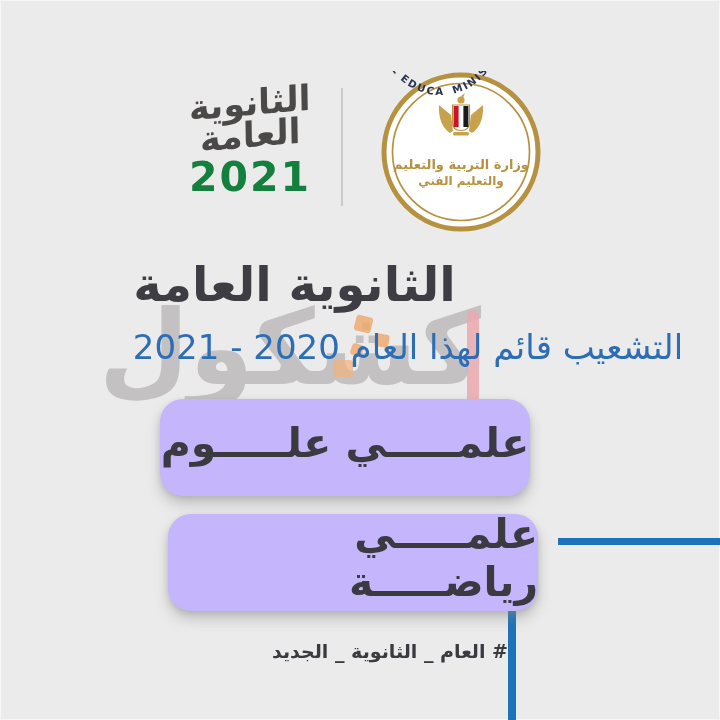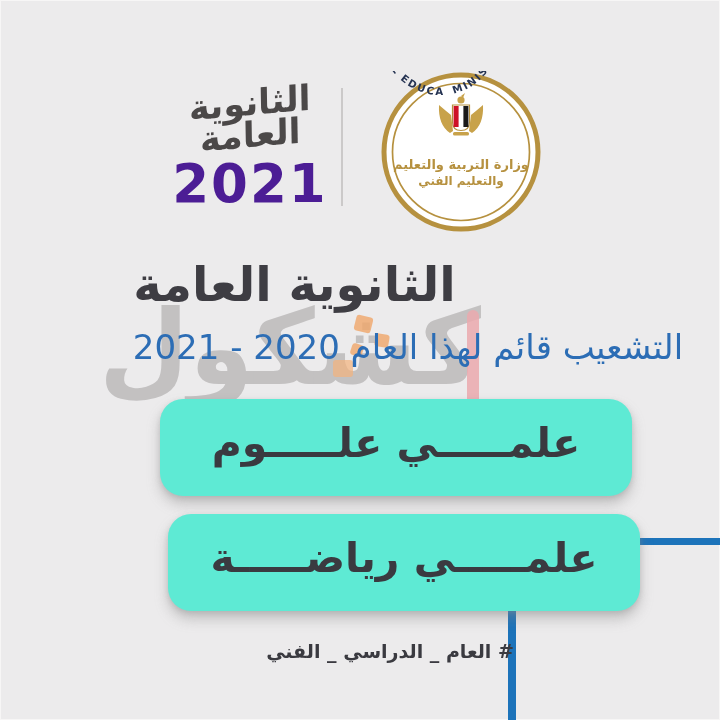--- a/index.html
+++ b/index.html
@@ -13,21 +13,21 @@
   .topbar{position:absolute;left:0;top:0;width:720px;height:240px;}
   .brand{position:absolute;left:172px;top:86px;width:156px;text-align:center;}
   .brand-callig{
     transform:rotate(-5deg) skewX(-4deg);
     color:#4b4848;font-weight:bold;line-height:0.98;
     direction:rtl;
   }
   .brand-callig .l1{font-size:35px;}
   .brand-callig .l2{font-size:35px;margin-top:-2px;letter-spacing:1px;}
   .brand-year{
-    margin-top:4px;color:#4c1d95;font-size:53px;font-weight:bold;
+    margin-top:4px;color:#15803d;font-size:41px;font-weight:bold;
     letter-spacing:2px;line-height:1;
   }
   .divider{position:absolute;left:341px;top:88px;width:2px;height:118px;background:#cbc9c9;}
   .seal{position:absolute;left:380px;top:71px;}
   
   .watermark{position:absolute;left:3px;top:0;width:604px;height:720px;z-index:1;pointer-events:none;}
   .wm-word{
     position:absolute;left:228px;top:288px;width:250px;height:134px;
     font-size:104px;font-weight:bold;color:#9b9898;opacity:.5;
     direction:rtl;text-align:center;line-height:120px;
@@ -47,22 +47,22 @@
   .subtitle{
     position:absolute;left:0;top:327px;width:720px;margin:0;z-index:2;
     text-align:center;direction:rtl;
     font-size:34px;font-weight:normal;color:#2c6db5;padding-left:48px;
   }
   
   .hline{position:absolute;left:558px;top:538px;width:162px;height:7px;background:#1c73ba;z-index:1;}
   .vline{position:absolute;left:508px;top:604px;width:8px;height:116px;background:#1c73ba;z-index:1;}
   
   .track-btn{
-    position:absolute;left:160px;width:472px;height:97px;z-index:3;
-    background:#5eead4;border-radius:23px;
+    position:absolute;left:160px;width:370px;height:97px;z-index:3;
+    background:#c4b5fd;border-radius:23px;
     box-shadow:0 8px 13px rgba(130,130,130,.40),0 2px 5px rgba(150,150,150,.30);
     display:flex;align-items:center;justify-content:center;
     direction:rtl;cursor:pointer;
   }
   .track-btn span{font-size:41px;font-weight:bold;color:#3a3a40;padding-bottom:10px;}
   .btn1{top:399px;}
   .btn2{top:514px;margin-left:8px;}
   
   .hashtag{
     position:absolute;left:210px;top:640px;width:360px;z-index:2;
@@ -130,15 +130,15 @@
   <div class="hline"></div>
   <div class="vline"></div>
 
   <div class="track-btn btn1">
     <span>علمـــــي علـــــوم</span>
   </div>
   <div class="track-btn btn2">
     <span>علمـــــي رياضـــــة</span>
   </div>
 
-  <div class="hashtag"># العام _ الدراسي _ الفني</div>
+  <div class="hashtag"># العام _ الثانوية _ الجديد</div>
 
 </div>
 
 </body></html>

